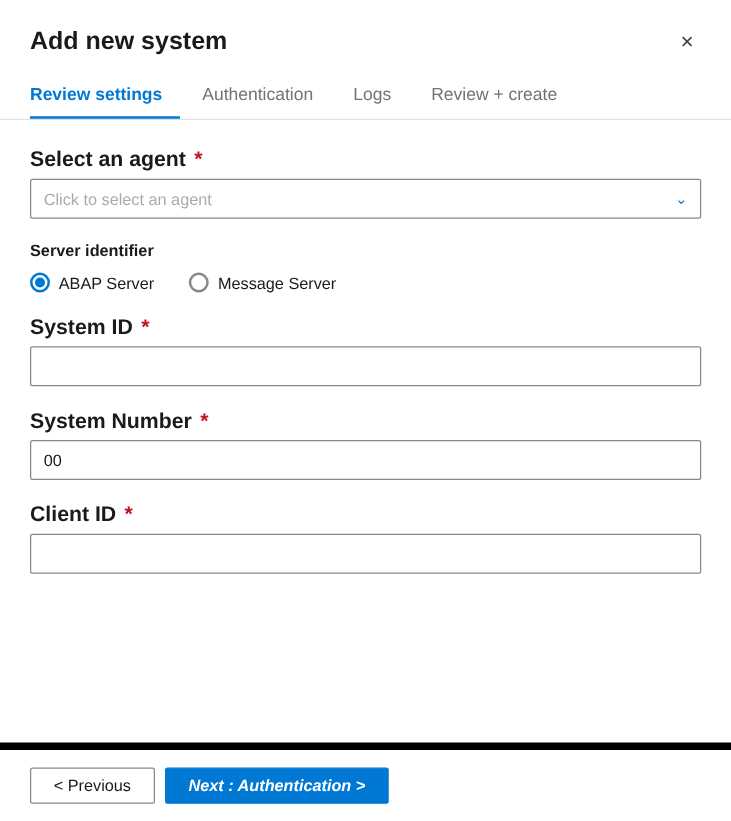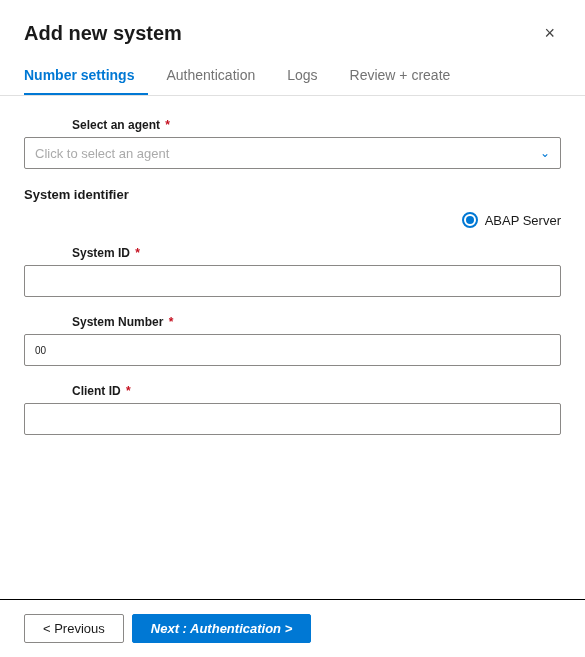--- a/index.html
+++ b/index.html
@@ -66,26 +66,25 @@
       font-weight: 600;
     }
     .modal-body {
       padding: 22px 24px 0 24px;
       flex: 1;
     }
     .form-group {
       margin-bottom: 18px;
     }
     .form-label {
-      font-size: 12px;
+      font-size: 17px;
       font-weight: 600;
       color: #1a1a1a;
       margin-bottom: 5px;
       display: block;
-      margin-left: 48px;
     }
     .required {
       color: #c50f1f;
       margin-left: 2px;
     }
     .select-field {
       width: 100%;
       height: 32px;
       border: 1px solid #8a8886;
       border-radius: 2px;
@@ -107,21 +106,20 @@
       font-weight: 600;
       color: #1a1a1a;
       margin-bottom: 10px;
       display: block;
     }
     .radio-group {
       display: flex;
       align-items: center;
       gap: 28px;
       margin-bottom: 12px;
-      justify-content: flex-end;
     }
     .radio-item {
       display: flex;
       align-items: center;
       gap: 7px;
       cursor: pointer;
       font-size: 13px;
       color: #1a1a1a;
     }
     .radio-circle {
@@ -146,28 +144,28 @@
     }
     .radio-circle.unchecked {
       border-color: #8a8886;
     }
     .text-input {
       width: 100%;
       height: 32px;
       border: 1px solid #8a8886;
       border-radius: 2px;
       padding: 0 10px;
-      font-size: 10px;
+      font-size: 13px;
       color: #1a1a1a;
       background: #fff;
       outline: none;
     }
     .modal-footer {
       padding: 14px 24px;
-      border-top: 1px solid #000000;
+      border-top: 6px solid #000000;
       display: flex;
       align-items: flex-end;
       gap: 8px;
     }
     .btn-prev {
       background: #fff;
       border: 1px solid #8a8886;
       border-radius: 2px;
       padding: 6px 18px;
       font-size: 13px;
@@ -189,45 +187,49 @@
 </head>
 <body>
 
 <div class="modal">
   <div class="modal-header">
     <span class="modal-title">Add new system</span>
     <button class="close-btn">×</button>
   </div>
 
   <div class="tabs">
-    <button class="tab active">Number settings</button>
+    <button class="tab active">Review settings</button>
     <button class="tab">Authentication</button>
     <button class="tab">Logs</button>
     <button class="tab">Review + create</button>
   </div>
 
   <div class="modal-body">
 
     <div class="form-group">
       <label class="form-label">
         <span>Select an agent</span><span class="required"> *</span>
       </label>
       <div class="select-field">
         <span class="placeholder">Click to select an agent</span>
         <span class="chevron">⌄</span>
       </div>
     </div>
 
     <div class="form-group">
-      <span class="section-label">System identifier</span>
+      <span class="section-label">Server identifier</span>
       <div class="radio-group">
         <label class="radio-item">
           <div class="radio-circle checked"></div>
           <span>ABAP Server</span>
         </label>
+        <label class="radio-item">
+          <div class="radio-circle unchecked"></div>
+          <span>Message Server</span>
+        </label>
       </div>
     </div>
 
 
     <div class="form-group">
       <label class="form-label">
         <span>System ID</span><span class="required"> *</span>
       </label>
       <input class="text-input" type="text" value="" style="">
     </div>

